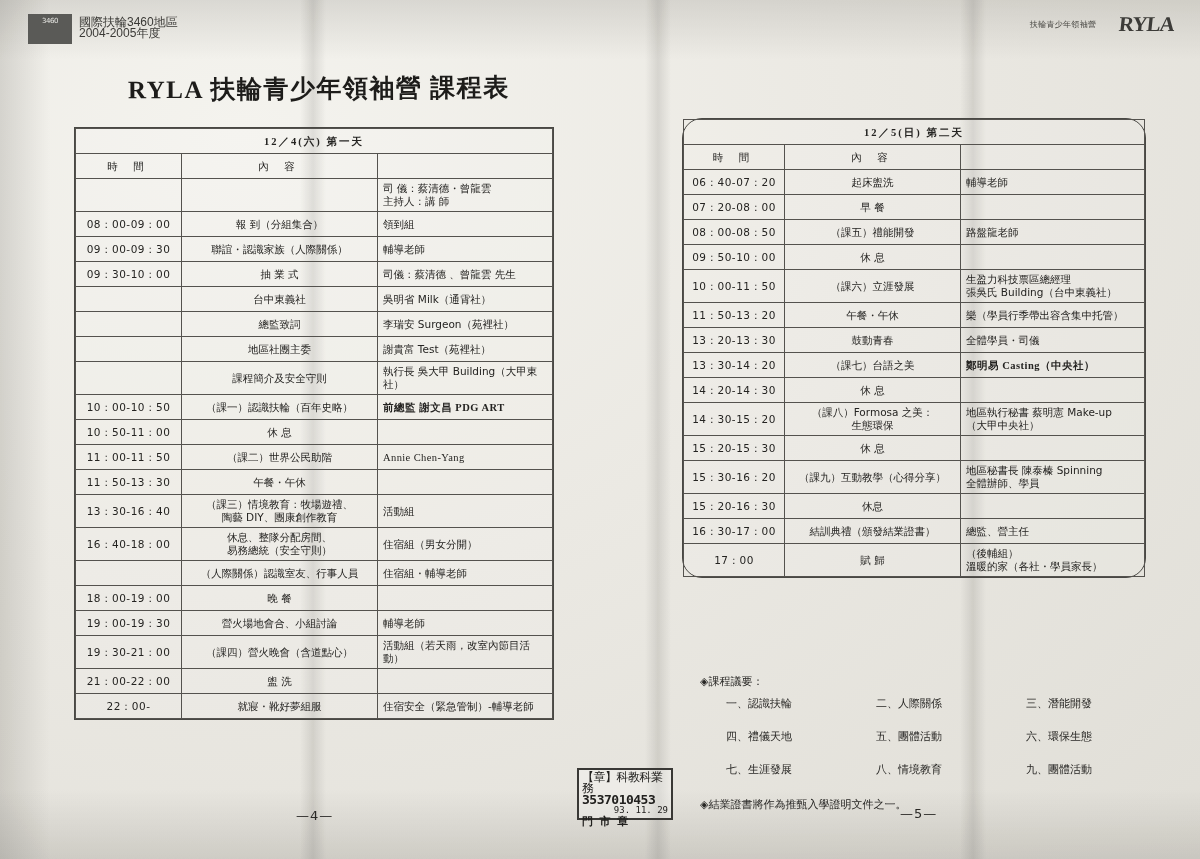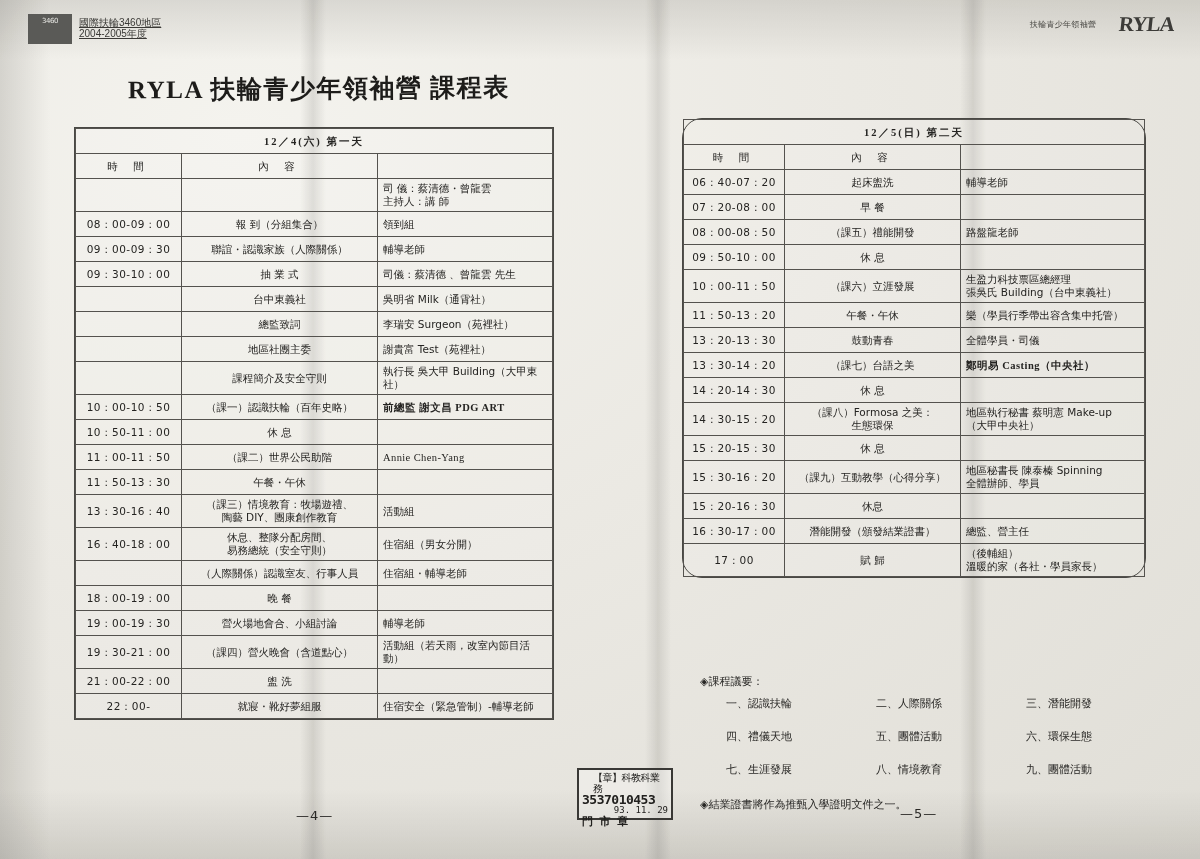--- a/index.html
+++ b/index.html
@@ -65,25 +65,24 @@
     color: #e6e6e2;
     font-size: 7px;
     line-height: 9px;
     letter-spacing: -0.5px;
     text-align: center;
     padding-top: 3px;
     box-sizing: border-box;
     font-family: "DejaVu Sans", sans-serif;
   }
   .hdr-left-txt {
-    font-size: 10px;
+    font-size: 12px;
     line-height: 11px;
     color: #3b3a37;
     padding-top: 3px;
-    text-decoration: underline;
   }
   .hdr-right {
     position: absolute;
     right: 26px;
     top: 12px;
     display: flex;
     align-items: center;
     gap: 23px;
   }
   .hdr-right-txt {
@@ -197,21 +196,21 @@
     width: 96px;
     height: 52px;
     border: 2px solid #3a3936;
     background: rgba(255,255,255,0.25);
     font-family: "DejaVu Sans Mono", monospace;
     color: #232220;
     padding: 2px 3px;
     box-sizing: border-box;
     line-height: 11px;
   }
-  .stamp .s1 { font-size: 10px; letter-spacing: -0.5px; margin-left: 11px; }
+  .stamp .s1 { font-size: 12px; letter-spacing: -0.5px; }
   .stamp .s2 { font-size: 13px; font-weight: bold; letter-spacing: -0.5px; }
   .stamp .s3 { font-size: 9px; text-align: right; }
   .stamp .s4 { font-size: 11px; font-weight: bold; }
 
   .pagenum {
     position: absolute;
     font-family: "DejaVu Sans", sans-serif;
     font-size: 13px;
     color: #2b2a27;
     letter-spacing: 1px;
@@ -438,21 +437,21 @@
             <td class="c-topic">（課九）互動教學（心得分享）</td>
             <td class="c-note">地區秘書長 陳泰榛 Spinning<br>全體辦師、學員</td>
           </tr>
           <tr>
             <td class="c-time">15：20-16：30</td>
             <td class="c-topic">休息</td>
             <td class="c-note"></td>
           </tr>
           <tr>
             <td class="c-time">16：30-17：00</td>
-            <td class="c-topic">潛能開發（頒發結業證書）</td>
+            <td class="c-topic">結訓典禮（頒發結業證書）</td>
             <td class="c-note">總監、營主任</td>
           </tr>
           <tr class="tall">
             <td class="c-time">17：00</td>
             <td class="c-topic">賦  歸</td>
             <td class="c-note">（後輔組）<br>溫暖的家（各社・學員家長）</td>
           </tr>
         </tbody>
     </table>
   </div>

